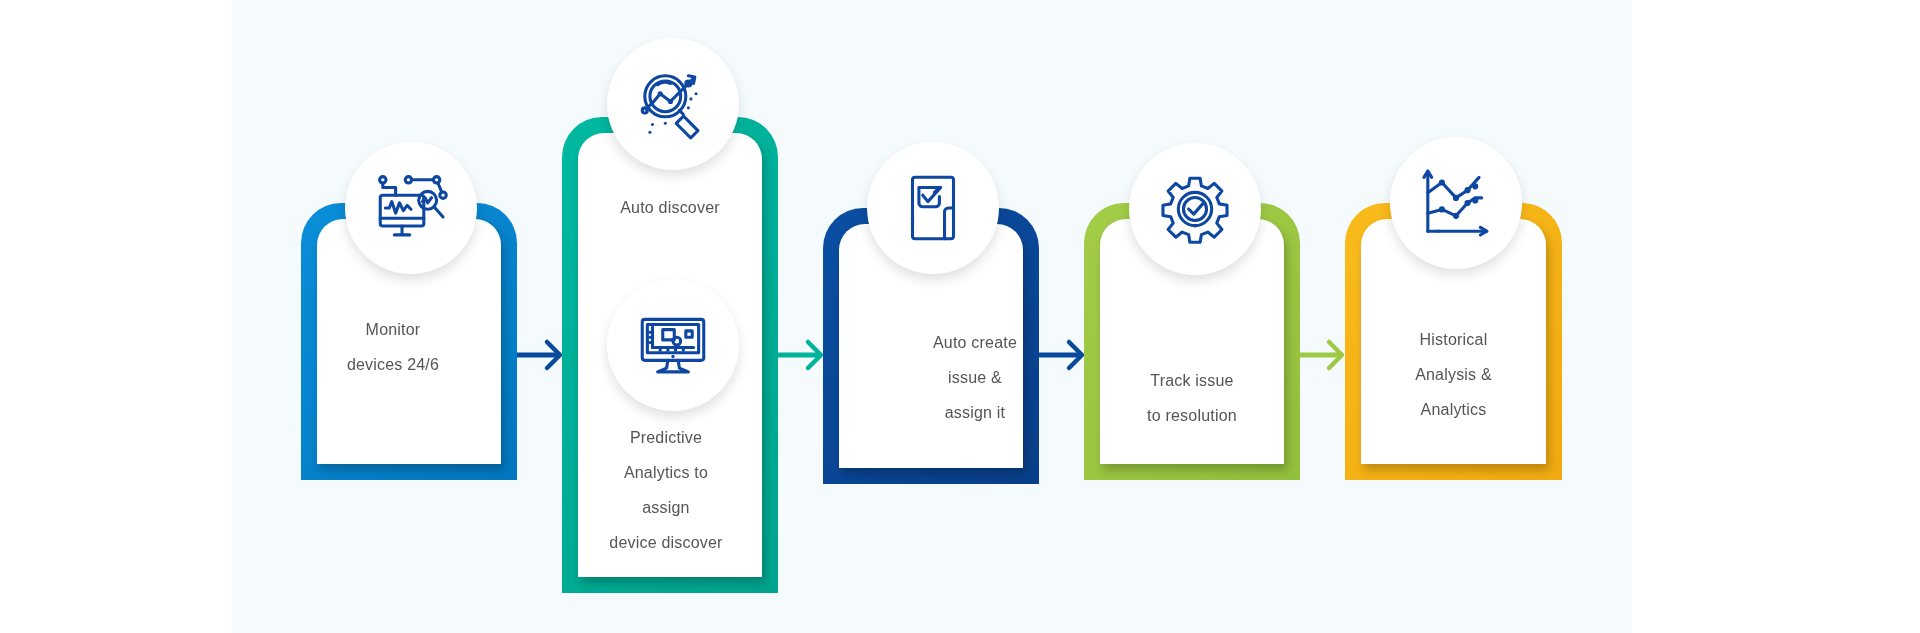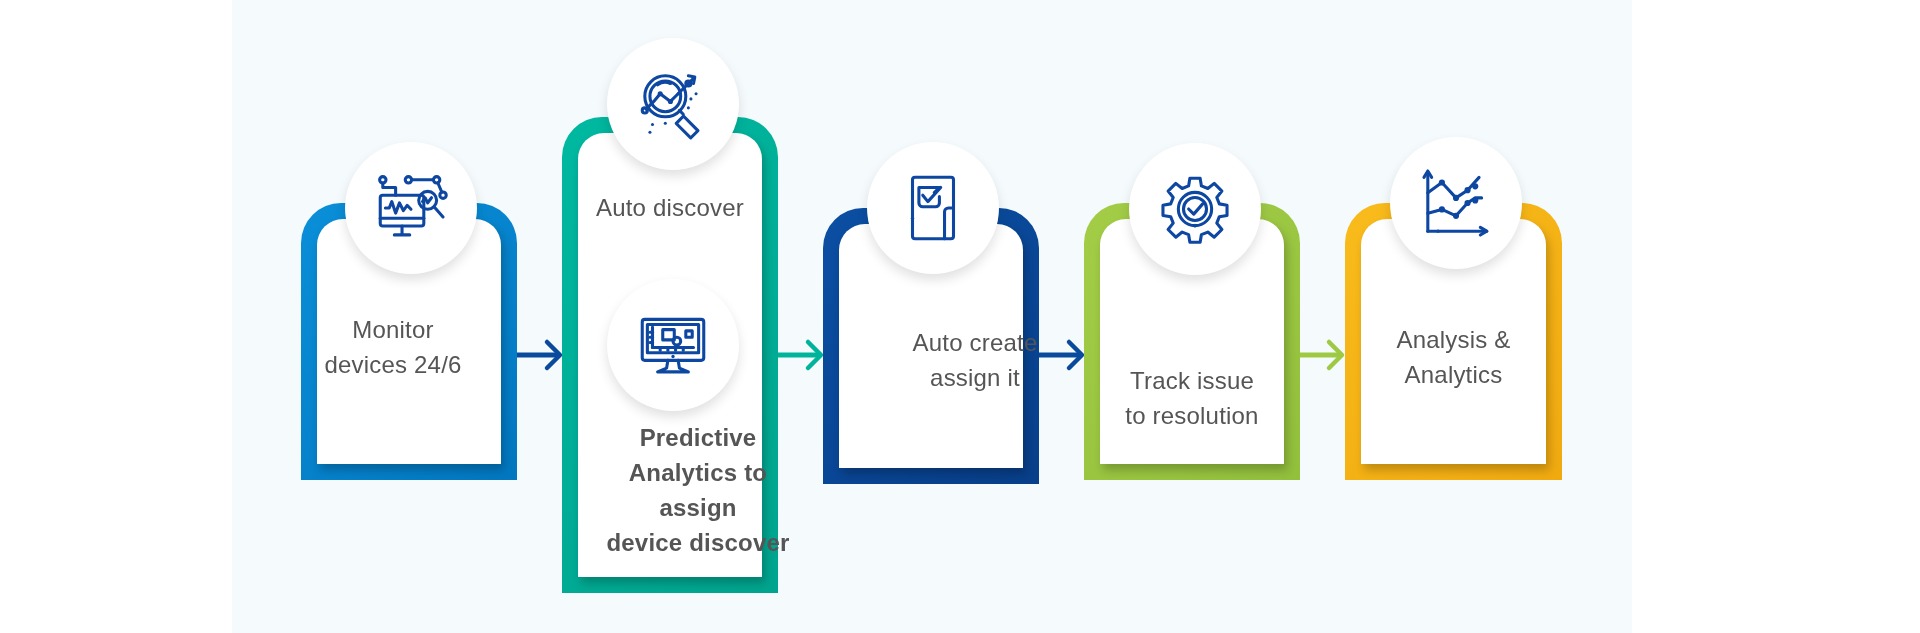--- a/index.html
+++ b/index.html
@@ -17,21 +17,21 @@
     box-shadow: 3px 6px 10px rgba(0,0,0,0.22);
   }
   .circle {
     position: absolute; width: 132px; height: 132px; border-radius: 50%;
     background: #ffffff; box-shadow: 0 6px 12px rgba(0,0,0,0.12);
     display: flex; align-items: center; justify-content: center;
   }
   .circle svg { width: 82px; height: 82px; }
   .label {
     position: absolute; text-align: center; color: #555555;
-    font-size: 24px; line-height: 35px; letter-spacing: 0.2px;
+    font-size: 16px; line-height: 35px; letter-spacing: 0.2px;
   }
   .label span { display: block; }
   .arrow { position: absolute; }
   .ic { fill: none; stroke: #0d47a1; stroke-width: 2.4; stroke-linecap: round; stroke-linejoin: round; }
   .icf { fill: #0d47a1; stroke: none; }
 </style>
 </head>
 <body>
 
 <div class="panel"></div>
@@ -121,41 +121,42 @@
     <line class="ic" x1="14" y1="26" x2="16" y2="26"></line>
     <line class="ic" x1="14" y1="30" x2="16" y2="30"></line>
     <line class="ic" x1="22" y1="34" x2="22" y2="36"></line>
     <line class="ic" x1="28" y1="34" x2="28" y2="36"></line>
     <line class="ic" x1="34" y1="34" x2="34" y2="36"></line>
     <line class="ic" x1="40" y1="34" x2="40" y2="36"></line>
     <circle class="icf" cx="32" cy="41" r="1.3"></circle>
     <path class="ic" d="M28 44 L27 50 L20 53 L44 53 L37 50 L36 44"></path>
   </svg>
 </div>
-<div class="label" style="left:588px;top:420px;width:220px;font-weight:bold;">
+<div class="label" style="left:556px;top:420px;width:220px;">
   <span>Predictive</span>
   <span>Analytics to</span>
   <span>assign</span>
   <span>device discover</span>
 </div>
 
 <div class="card" style="left:823px;top:208px;width:216px;height:276px;background:linear-gradient(135deg,#0b4fa3,#083f8a);">
   <div class="inner"></div>
 </div>
 <div class="circle" style="left:867px;top:142px;">
   <svg viewBox="0 0 64 64">
     <rect class="ic" x="16" y="8" width="32" height="48" rx="2"></rect>
     <path class="ic" d="M21 16 h16 l-4 4 v-0 M21 16 v12 a3 3 0 0 0 3 3 h10 a3 3 0 0 0 3 -3 v-5"></path>
     <polyline class="ic" points="24,22 28,27 38,16"></polyline>
     <path class="ic" d="M48 32 h-4 a3 3 0 0 0 -3 3 v21"></path>
     <circle class="icf" cx="16" cy="40" r="1.3"></circle>
   </svg>
 </div>
 <div class="label" style="left:839px;top:325px;width:184px;margin-left:44px;">
   <span>Auto create</span>
+  <span>issue &amp;</span>
   <span>assign it</span>
 </div>
 
 <div class="card" style="left:1084px;top:203px;width:216px;height:277px;background:linear-gradient(135deg,#a3cd47,#92bf3c);">
   <div class="inner"></div>
 </div>
 <div class="circle" style="left:1129px;top:143px;">
   <svg viewBox="0 0 64 64">
     <path class="ic" d="M28 8 h8 l1 6 l5 2 l5 -4 l6 6 l-4 5 l2 5 l6 1 v8 l-6 1 l-2 5 l4 5 l-6 6 l-5 -4 l-5 2 l-1 6 h-8 l-1 -6 l-5 -2 l-5 4 l-6 -6 l4 -5 l-2 -5 l-6 -1 v-8 l6 -1 l2 -5 l-4 -5 l6 -6 l5 4 l5 -2 z"></path>
     <circle class="ic" cx="32" cy="32" r="13"></circle>
@@ -185,15 +186,16 @@
     <circle class="icf" cx="41" cy="22" r="2.4"></circle>
     <circle class="icf" cx="47" cy="19" r="2.4"></circle>
     <polyline class="ic" points="10,40 21,37 32,42 41,32 47,28 52,28"></polyline>
     <circle class="icf" cx="21" cy="37" r="2.4"></circle>
     <circle class="icf" cx="32" cy="42" r="2.4"></circle>
     <circle class="icf" cx="41" cy="32" r="2.4"></circle>
     <circle class="icf" cx="47" cy="30" r="2.4"></circle>
   </svg>
 </div>
 <div class="label" style="left:1361px;top:322px;width:185px;">
+  <span>Historical</span>
   <span>Analysis &amp;</span>
   <span>Analytics</span>
 </div>
 
 </body></html>

